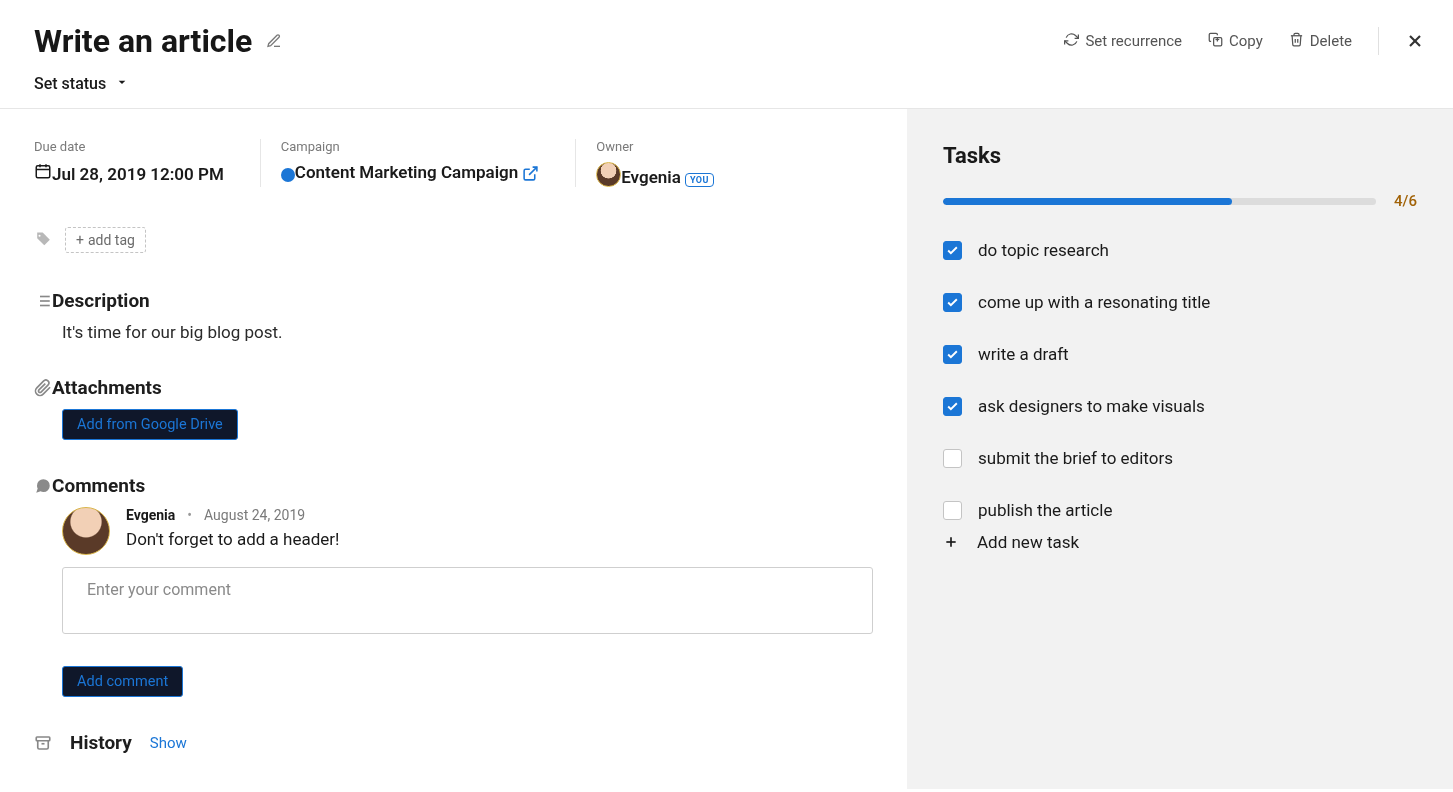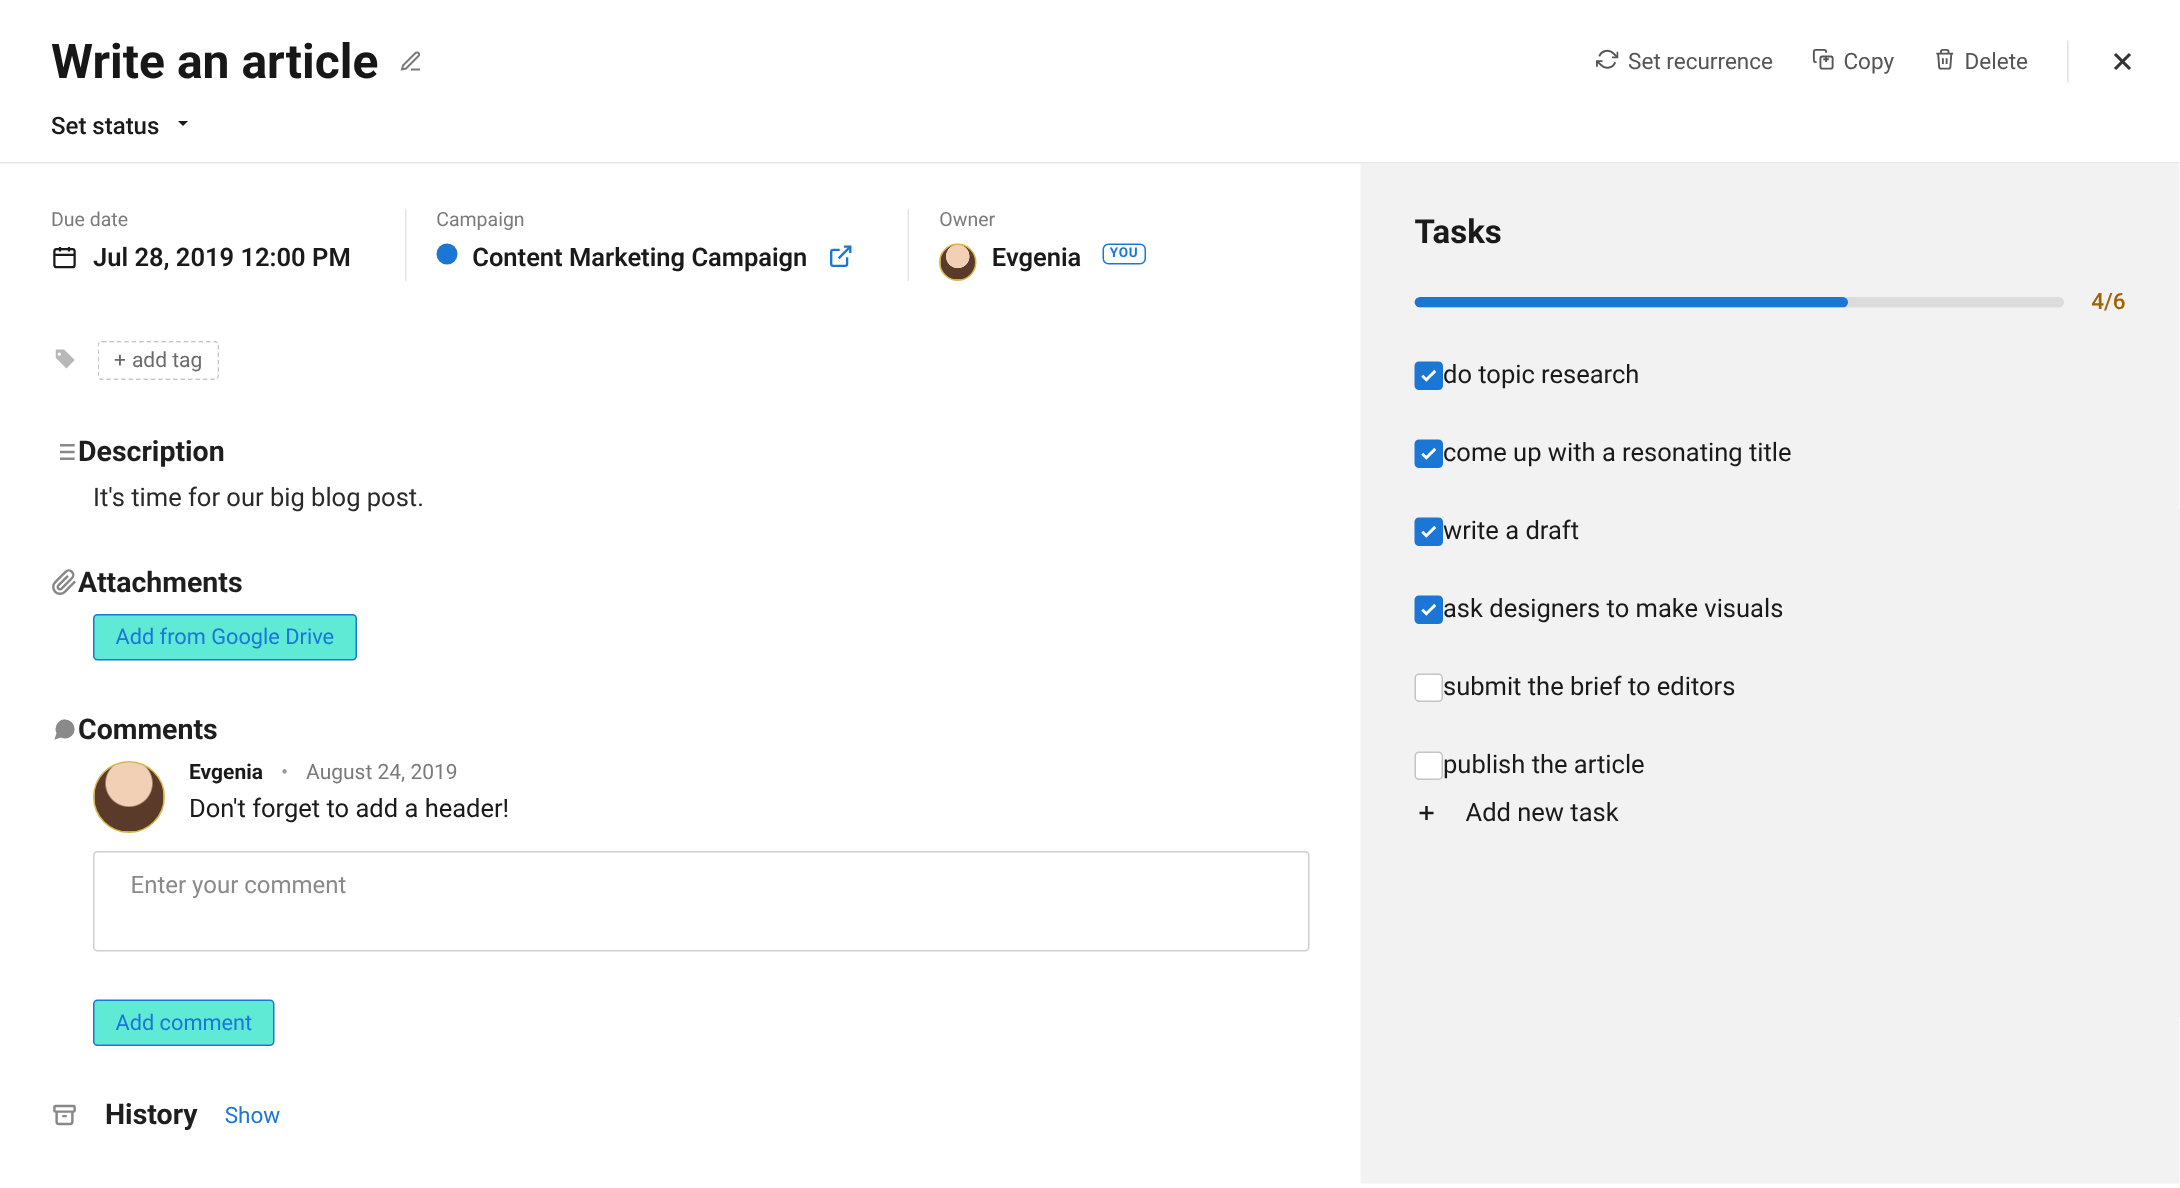--- a/index.html
+++ b/index.html
@@ -80,21 +80,21 @@
     border-right: 1px solid #e6e6e6;
     margin-right: 20px;
   }
   .meta-block:last-child { border-right:none; }
   .meta-label {
     font-size: 13px;
     color: #7a7a7a;
     margin-bottom: 8px;
   }
   .meta-value {
-    display:flex; align-items:flex-start; gap:10px;
+    display:flex; align-items:flex-end; 
     font-size: 17px;
     font-weight: 600;
     color:#1a1a1a;
   }
   .campaign-dot { width:14px; height:14px; border-radius:50%; background:#1b76d6; flex-shrink:0; }
   .ext-link-icon { color:#1b76d6; display:inline-flex; cursor:pointer; margin-left:4px; }
   .owner-avatar {
     width:25px; height:25px; border-radius:50%;
     background: radial-gradient(circle at 50% 33%, #f2d0b6 0%, #f2d0b6 40%, #5a3a28 42%, #5a3a28 100%);
     border:1px solid #d9b54a;
@@ -126,21 +126,21 @@
   }
   .section-icon { color:#888; display:inline-flex; }
   .section-title { font-size:19px; font-weight:700; color:#1e1e1e; }
   .description-text {
     font-size:17px; color:#2a2a2a;
     padding-left:28px;
   }
   .btn-outline {
     display:inline-block;
     border:1px solid #1b76d6; color:#1b76d6;
-    background:#5eead4;
+    background:#0f172a;
     border-radius:3px;
     padding: 6px 14px;
     font-size:14.5px;
     cursor:pointer;
     margin-left:28px;
   }
 
   
   .comment {
     display:flex; gap:16px;
@@ -184,21 +184,21 @@
   .tasks-title { font-size:22px; font-weight:700; margin-bottom:24px; color:#1a1a1a; }
   .progress-row { display:flex; align-items:center; gap:18px; margin-bottom:30px;}
   .progress-bar {
     flex:1; height:7px; border-radius:5px; background:#dcdcdc; position:relative; overflow:hidden;
   }
   .progress-fill {
     position:absolute; left:0; top:0; bottom:0; background:#1b76d6; border-radius:5px;
   }
   .progress-text { font-size:15px; color:#a16207; font-weight:500; }
   .task-list { display:flex; flex-direction:column; gap:32px; }
-  .task-item { display:flex; align-items:center; gap:0; font-size:17px; color:#1a1a1a; cursor:pointer;}
+  .task-item { display:flex; align-items:center; gap:16px; font-size:17px; color:#1a1a1a; cursor:pointer;}
   .checkbox {
     width:19px; height:19px; border-radius:3px; flex-shrink:0;
     display:flex; align-items:center; justify-content:center;
   }
   .checkbox.checked { background:#1b76d6; border:1px solid #1b76d6; }
   .checkbox.unchecked { background:#fff; border:1.5px solid #c4c4c4; }
   .checkbox.checked svg { display:block; }
   .add-task {
     display:flex; align-items:center; gap:18px;
     font-size:17px; color:#1a1a1a;

